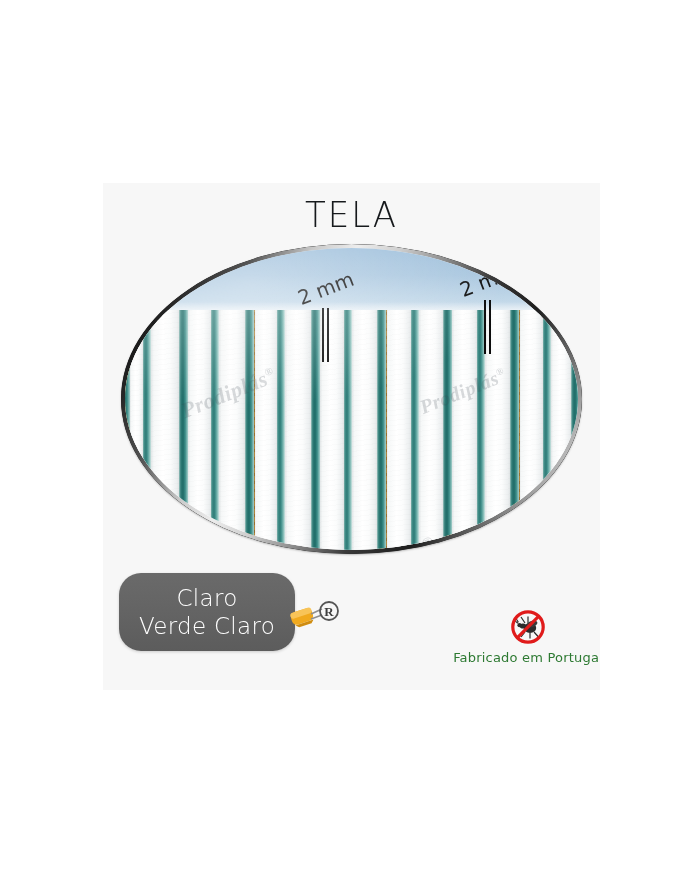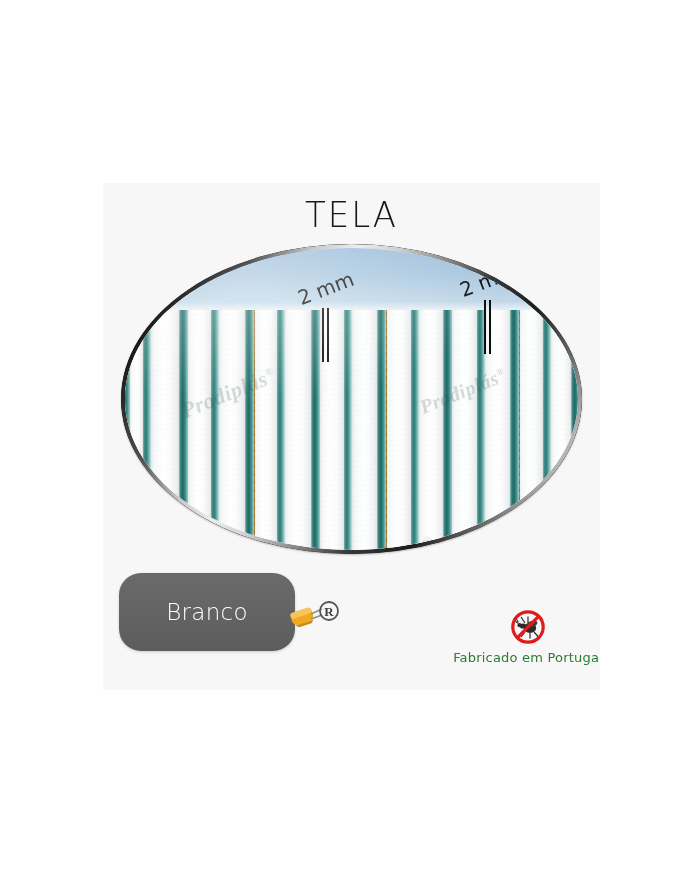--- a/index.html
+++ b/index.html
@@ -387,21 +387,22 @@
           <i></i>
             <i></i>
         </div>
       </div>
 
       <div id="oval-sheen"></div>
     </div>
   </div>
 
   <div id="color-badge">
-    <div class="line">Branco</div>
+    <div class="line">Claro</div>
+    <div class="line">Verde Claro</div>
   </div>
 
   <div id="rmark">
     <svg width="52" height="34" viewBox="0 0 52 34">
 
       <g transform="rotate(-18 16 19)">
         <rect x="2" y="12" width="22" height="13" rx="5" fill="#f0a91e"></rect>
         <rect x="2" y="12" width="22" height="6" rx="3" fill="#f8c458"></rect>
         <path d="M4 25 h19 l-3 3 h-13 z" fill="#cf8c10"></path>
       </g>

